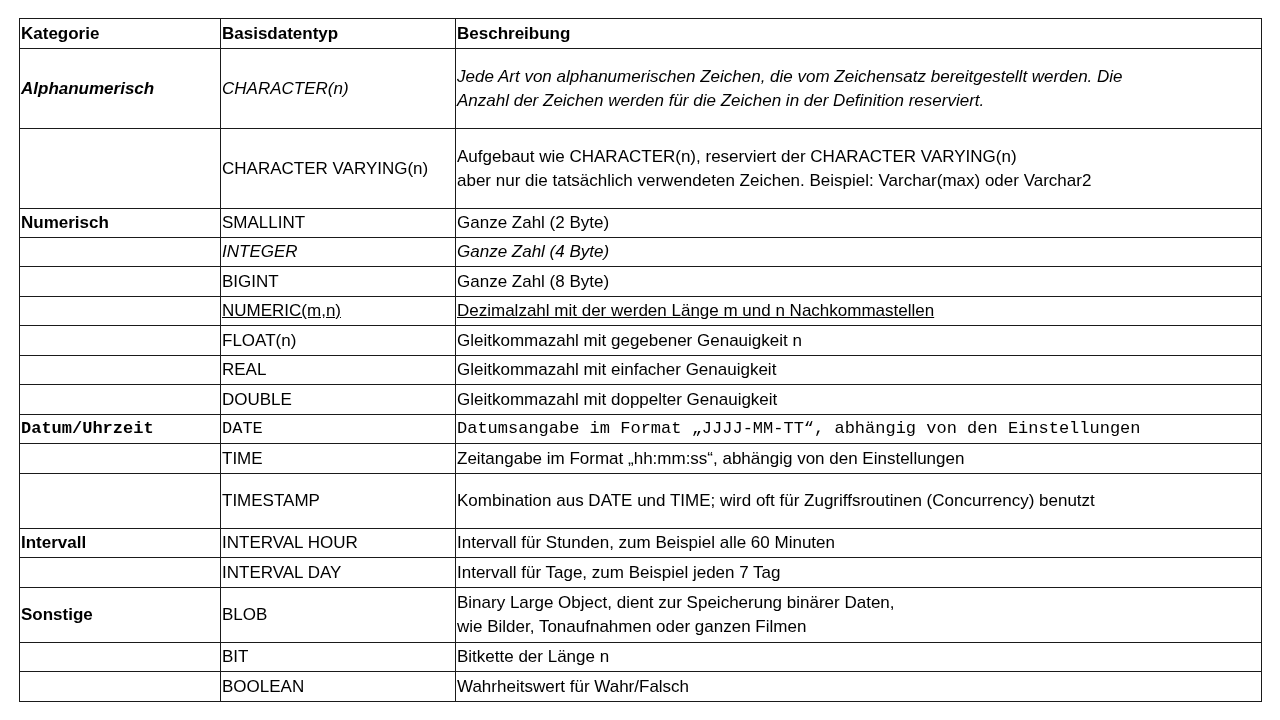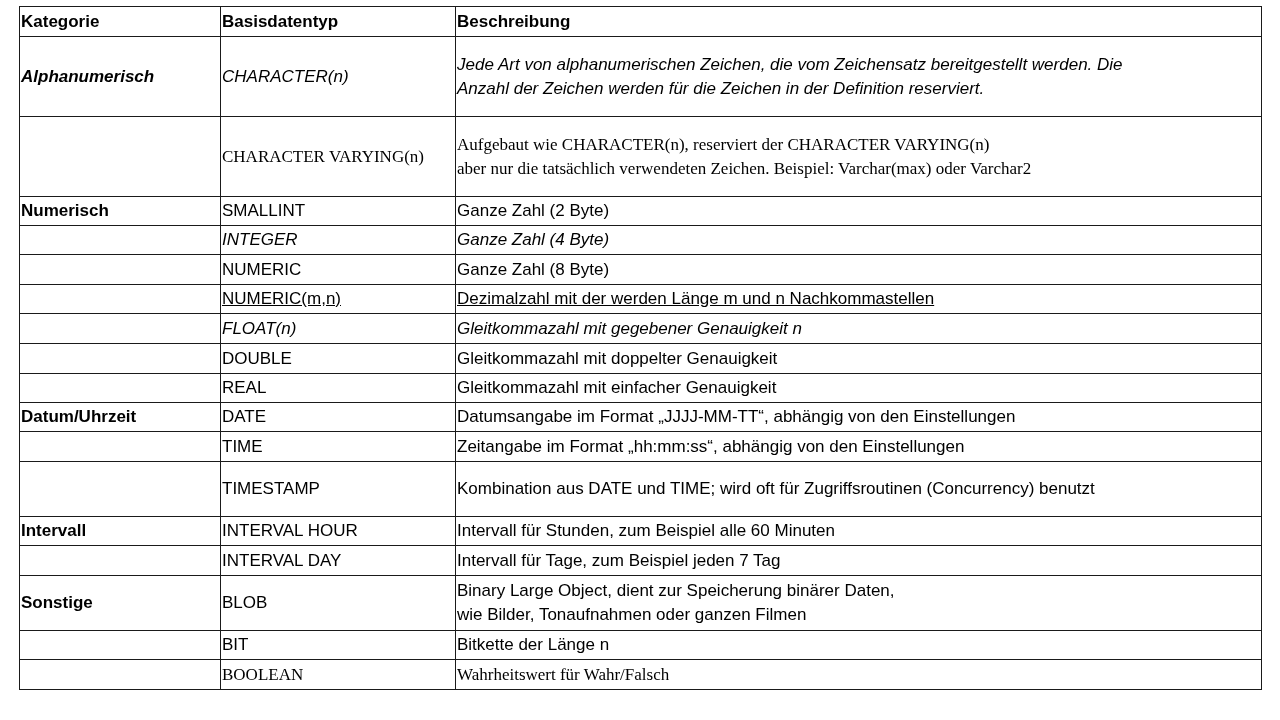--- a/index.html
+++ b/index.html
@@ -1,19 +1,19 @@
 <!DOCTYPE html>
 <html><head>
 <meta charset="utf-8">
 <style>
   html, body { margin: 0; padding: 0; background: #ffffff; }
   body { width: 1280px; height: 720px; position: relative; overflow: hidden;
          font-family: "Liberation Sans", "DejaVu Sans", sans-serif; color: #000; }
   table.dt {
-    position: absolute; left: 19px; top: 6px;
+    position: absolute; left: 19px; top: 18px;
     width: 1242px; border-collapse: collapse; table-layout: fixed;
   }
   table.dt td, table.dt th {
     border: 1.5px solid #1a1a1a;
     padding: 0 1px;
     font-size: 17px;
     line-height: 24px;
     vertical-align: middle;
     text-align: left;
     font-weight: normal;
@@ -44,21 +44,21 @@
   </thead>
   <tbody id="tbody">
       <tr style="height: 80px; font-style: italic;">
         <td class="b">Alphanumerisch</td>
         <td>CHARACTER(n)</td>
         <td>
           <span class="l">Jede Art von alphanumerischen Zeichen, die vom Zeichensatz bereitgestellt werden. Die</span>
           <span class="l">Anzahl der Zeichen werden für die Zeichen in der Definition reserviert.</span>
         </td>
       </tr>
-      <tr style="height: 80px; font-family: Liberation Serif, serif;">
+      <tr style="height: 80px;">
         <td class="b"></td>
         <td>CHARACTER VARYING(n)</td>
         <td>
           <span class="l">Aufgebaut wie CHARACTER(n), reserviert der CHARACTER VARYING(n)</span>
           <span class="l">aber nur die tatsächlich verwendeten Zeichen. Beispiel: Varchar(max) oder Varchar2</span>
         </td>
       </tr>
       <tr style="height: 29px;">
         <td class="b">Numerisch</td>
         <td>SMALLINT</td>
@@ -68,54 +68,54 @@
       </tr>
       <tr style="height: 29px; font-style: italic;">
         <td class="b"></td>
         <td>INTEGER</td>
         <td>
           <span class="l">Ganze Zahl (4 Byte)</span>
         </td>
       </tr>
       <tr style="height: 30px;">
         <td class="b"></td>
-        <td>NUMERIC</td>
+        <td>BIGINT</td>
         <td>
           <span class="l">Ganze Zahl (8 Byte)</span>
         </td>
       </tr>
       <tr style="height: 29px; text-decoration: underline;">
         <td class="b"></td>
         <td>NUMERIC(m,n)</td>
         <td>
           <span class="l">Dezimalzahl mit der werden Länge m und n Nachkommastellen</span>
         </td>
       </tr>
-      <tr style="height: 30px; font-style: italic;">
+      <tr style="height: 30px;">
         <td class="b"></td>
         <td>FLOAT(n)</td>
         <td>
           <span class="l">Gleitkommazahl mit gegebener Genauigkeit n</span>
+        </td>
+      </tr>
+      <tr style="height: 29px;">
+        <td class="b"></td>
+        <td>REAL</td>
+        <td>
+          <span class="l">Gleitkommazahl mit einfacher Genauigkeit</span>
         </td>
       </tr>
       <tr style="height: 30px;">
         <td class="b"></td>
         <td>DOUBLE</td>
         <td>
           <span class="l">Gleitkommazahl mit doppelter Genauigkeit</span>
         </td>
       </tr>
-      <tr style="height: 29px;">
-        <td class="b"></td>
-        <td>REAL</td>
-        <td>
-          <span class="l">Gleitkommazahl mit einfacher Genauigkeit</span>
-        </td>
-      </tr>
-      <tr style="height: 29px;">
+      <tr style="height: 29px; font-family: Liberation Mono, monospace;">
         <td class="b">Datum/Uhrzeit</td>
         <td>DATE</td>
         <td>
           <span class="l">Datumsangabe im Format „JJJJ-MM-TT“, abhängig von den Einstellungen</span>
         </td>
       </tr>
       <tr style="height: 30px;">
         <td class="b"></td>
         <td>TIME</td>
         <td>
@@ -151,21 +151,21 @@
           <span class="l">wie Bilder, Tonaufnahmen oder ganzen Filmen</span>
         </td>
       </tr>
       <tr style="height: 29px;">
         <td class="b"></td>
         <td>BIT</td>
         <td>
           <span class="l">Bitkette der Länge n</span>
         </td>
       </tr>
-      <tr style="height: 30px; font-family: Liberation Serif, serif;">
+      <tr style="height: 30px;">
         <td class="b"></td>
         <td>BOOLEAN</td>
         <td>
           <span class="l">Wahrheitswert für Wahr/Falsch</span>
         </td>
       </tr>
     </tbody>
 </table>
 
 </body></html>

